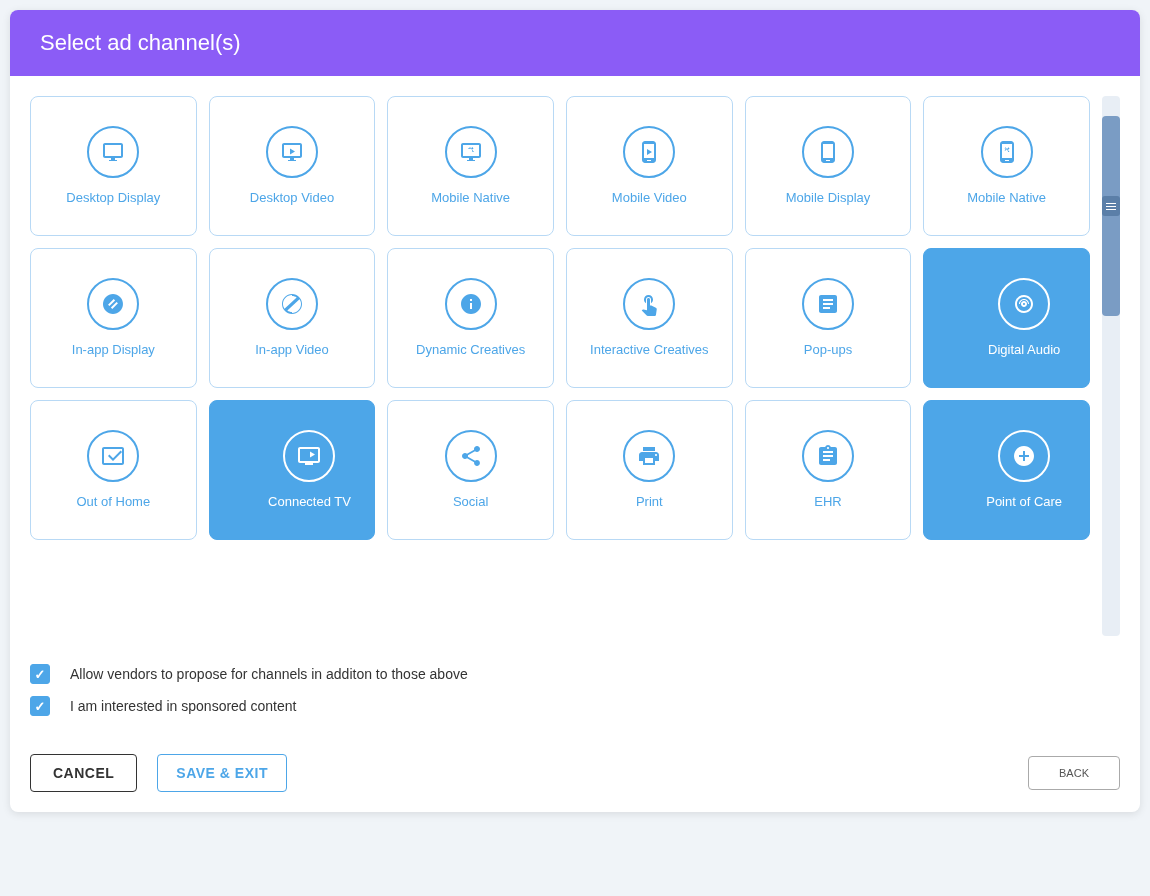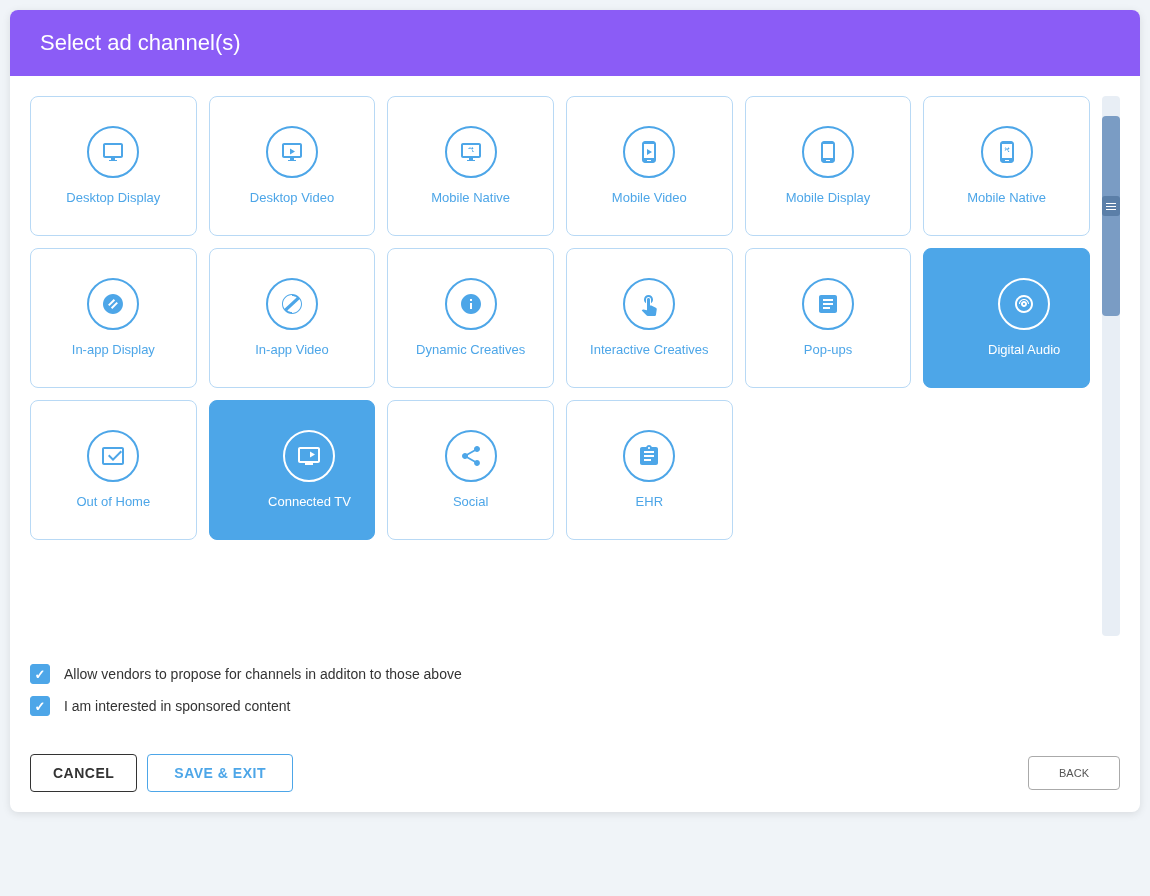--- a/index.html
+++ b/index.html
@@ -129,21 +129,21 @@
       background: white;
     }
 
     .checkboxes-area {
       padding: 18px 20px 10px 20px;
     }
 
     .checkbox-row {
       display: flex;
       align-items: center;
-      gap: 14px;
+      gap: 20px;
       margin-bottom: 12px;
       font-size: 14px;
       color: #333;
     }
 
     .checkbox-box {
       width: 20px;
       height: 20px;
       border: 1.5px solid #4da6e8;
       border-radius: 3px;
@@ -164,21 +164,21 @@
       content: '✓';
       color: white;
       font-size: 13px;
       font-weight: bold;
     }
 
     .footer-buttons {
       display: flex;
       align-items: center;
       padding: 16px 20px 20px 20px;
-      gap: 10px;
+      gap: 20px;
     }
 
     .footer-buttons .spacer {
       flex: 1;
     }
 
     .btn-cancel {
       border: 1.5px solid #333;
       background: white;
       color: #333;
@@ -187,21 +187,21 @@
       font-size: 14px;
       font-weight: 600;
       cursor: pointer;
       letter-spacing: 0.5px;
     }
 
     .btn-save-exit {
       border: 1.5px solid #4da6e8;
       background: white;
       color: #4da6e8;
-      padding: 10px 26px;
+      padding: 10px 18px;
       border-radius: 4px;
       font-size: 14px;
       font-weight: 600;
       cursor: pointer;
       letter-spacing: 0.5px;
     }
 
     .btn-back {
       border: 1.5px solid #aaa;
       background: white;
@@ -379,24 +379,40 @@
             <div class="card-icon">
               <svg viewBox="0 0 24 24">
                 <path d="M18 16.08c-.76 0-1.44.3-1.96.77L8.91 12.7c.05-.23.09-.46.09-.7s-.04-.47-.09-.7l7.05-4.11c.54.5 1.25.81 2.04.81 1.66 0 3-1.34 3-3s-1.34-3-3-3-3 1.34-3 3c0 .24.04.47.09.7L8.04 9.81C7.5 9.31 6.79 9 6 9c-1.66 0-3 1.34-3 3s1.34 3 3 3c.79 0 1.5-.31 2.04-.81l7.12 4.16c-.05.21-.08.43-.08.65 0 1.61 1.31 2.92 2.92 2.92s2.92-1.31 2.92-2.92c0-1.61-1.31-2.92-2.92-2.92z"></path>
               </svg>
             </div>
             <div class="card-label">Social</div>
           </div>
           <div class="channel-card">
             <div class="card-icon">
               <svg viewBox="0 0 24 24">
+                <path d="M19 8H5c-1.66 0-3 1.34-3 3v6h4v4h12v-4h4v-6c0-1.66-1.34-3-3-3zm-3 11H8v-5h8v5zm3-7c-.55 0-1-.45-1-1s.45-1 1-1 1 .45 1 1-.45 1-1 1zm-1-9H6v4h12V3z"></path>
+              </svg>
+            </div>
+            <div class="card-label">Print</div>
+          </div>
+          <div class="channel-card">
+            <div class="card-icon">
+              <svg viewBox="0 0 24 24">
                 <path d="M19 3h-4.18C14.4 1.84 13.3 1 12 1c-1.3 0-2.4.84-2.82 2H5c-1.1 0-2 .9-2 2v14c0 1.1.9 2 2 2h14c1.1 0 2-.9 2-2V5c0-1.1-.9-2-2-2zm-7 0c.55 0 1 .45 1 1s-.45 1-1 1-1-.45-1-1 .45-1 1-1zm2 14H7v-2h7v2zm3-4H7v-2h10v2zm0-4H7V7h10v2z"></path>
               </svg>
             </div>
             <div class="card-label">EHR</div>
+          </div>
+          <div class="channel-card selected">
+            <div class="card-icon">
+              <svg viewBox="0 0 24 24">
+                <path d="M12 2C6.48 2 2 6.48 2 12s4.48 10 10 10 10-4.48 10-10S17.52 2 12 2zm5 11h-4v4h-2v-4H7v-2h4V7h2v4h4v2z"></path>
+              </svg>
+            </div>
+            <div class="card-label">Point of Care</div>
           </div>
         </div>
     </div>
     <div class="scrollbar-area">
       <div class="scrollbar-thumb">
         <div class="scrollbar-handle">
           <div class="handle-lines">
             <div class="handle-line"></div>
             <div class="handle-line"></div>
             <div class="handle-line"></div>

